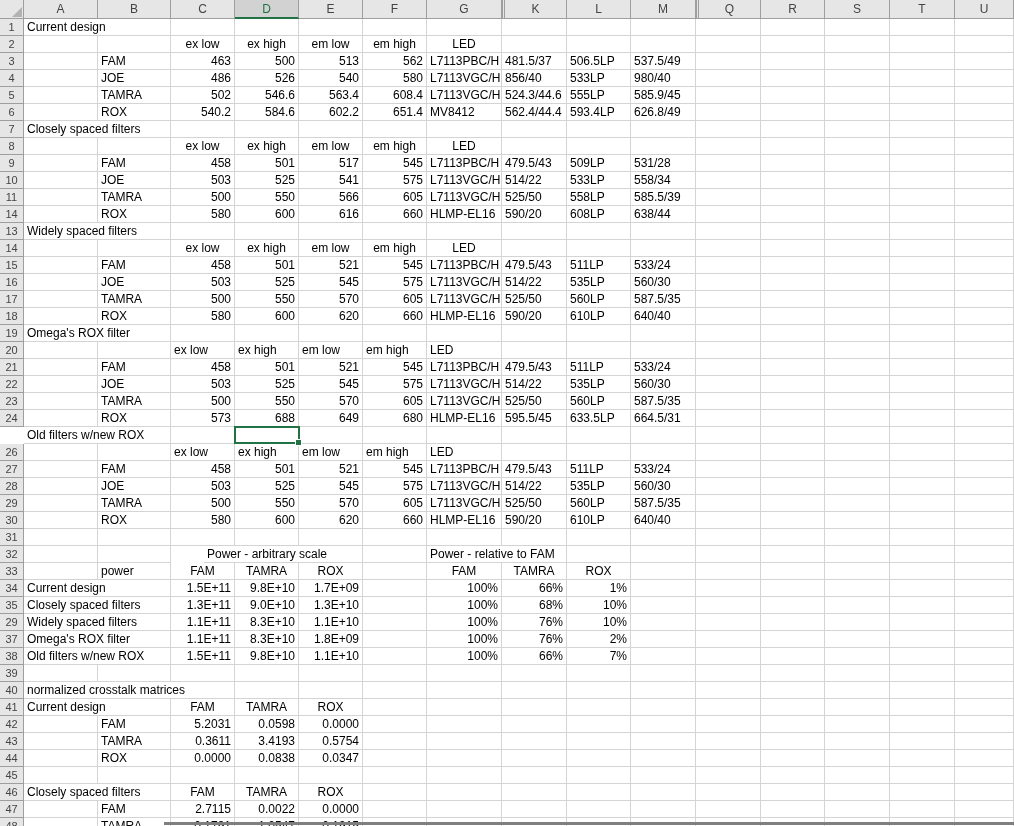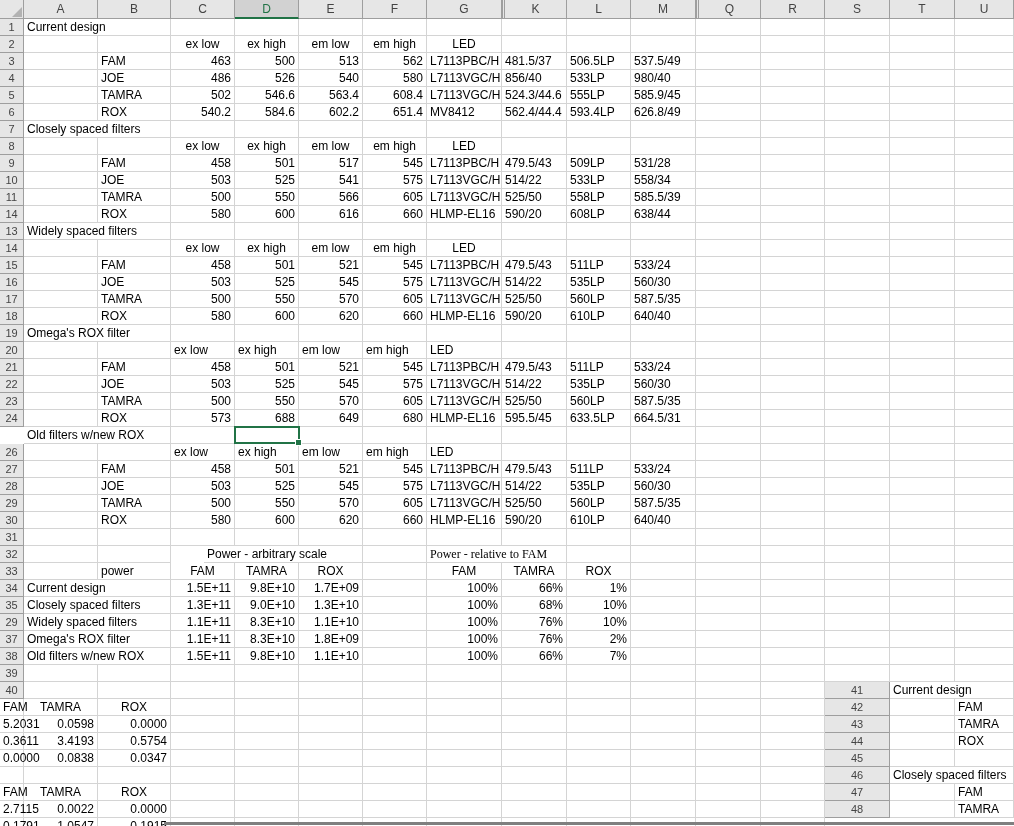--- a/index.html
+++ b/index.html
@@ -540,21 +540,21 @@
     <div class="c"></div>
     <div class="c"></div>
     <div class="c"></div>
     <div class="c"></div>
     <div class="c"></div>
     <div class="h rh">32</div>
     <div class="c"></div>
     <div class="c"></div>
     <div class="c al" style="grid-column: span 3; margin-left: 33px;">Power - arbitrary scale</div>
     <div class="c"></div>
-    <div class="c al" style="grid-column: span 2; font-family: Liberation Serif, serif;">Power - relative to FAM</div>
+    <div class="c al" style="grid-column: span 2;">Power - relative to FAM</div>
     <div class="c"></div>
     <div class="c"></div>
     <div class="c"></div>
     <div class="c"></div>
     <div class="c"></div>
     <div class="c"></div>
     <div class="c"></div>
     <div class="h rh">33</div>
     <div class="c"></div>
     <div class="c al">power</div>
@@ -656,20 +656,21 @@
     <div class="c"></div>
     <div class="c"></div>
     <div class="c"></div>
     <div class="c"></div>
     <div class="c"></div>
     <div class="c"></div>
     <div class="c"></div>
     <div class="c"></div>
     <div class="c"></div>
     <div class="h rh">40</div>
+    <div class="c al" style="grid-column: span 3;">normalized crosstalk matrices</div>
     <div class="c"></div>
     <div class="c"></div>
     <div class="c"></div>
     <div class="c"></div>
     <div class="c"></div>
     <div class="c"></div>
     <div class="c"></div>
     <div class="c"></div>
     <div class="c"></div>
     <div class="c"></div>

